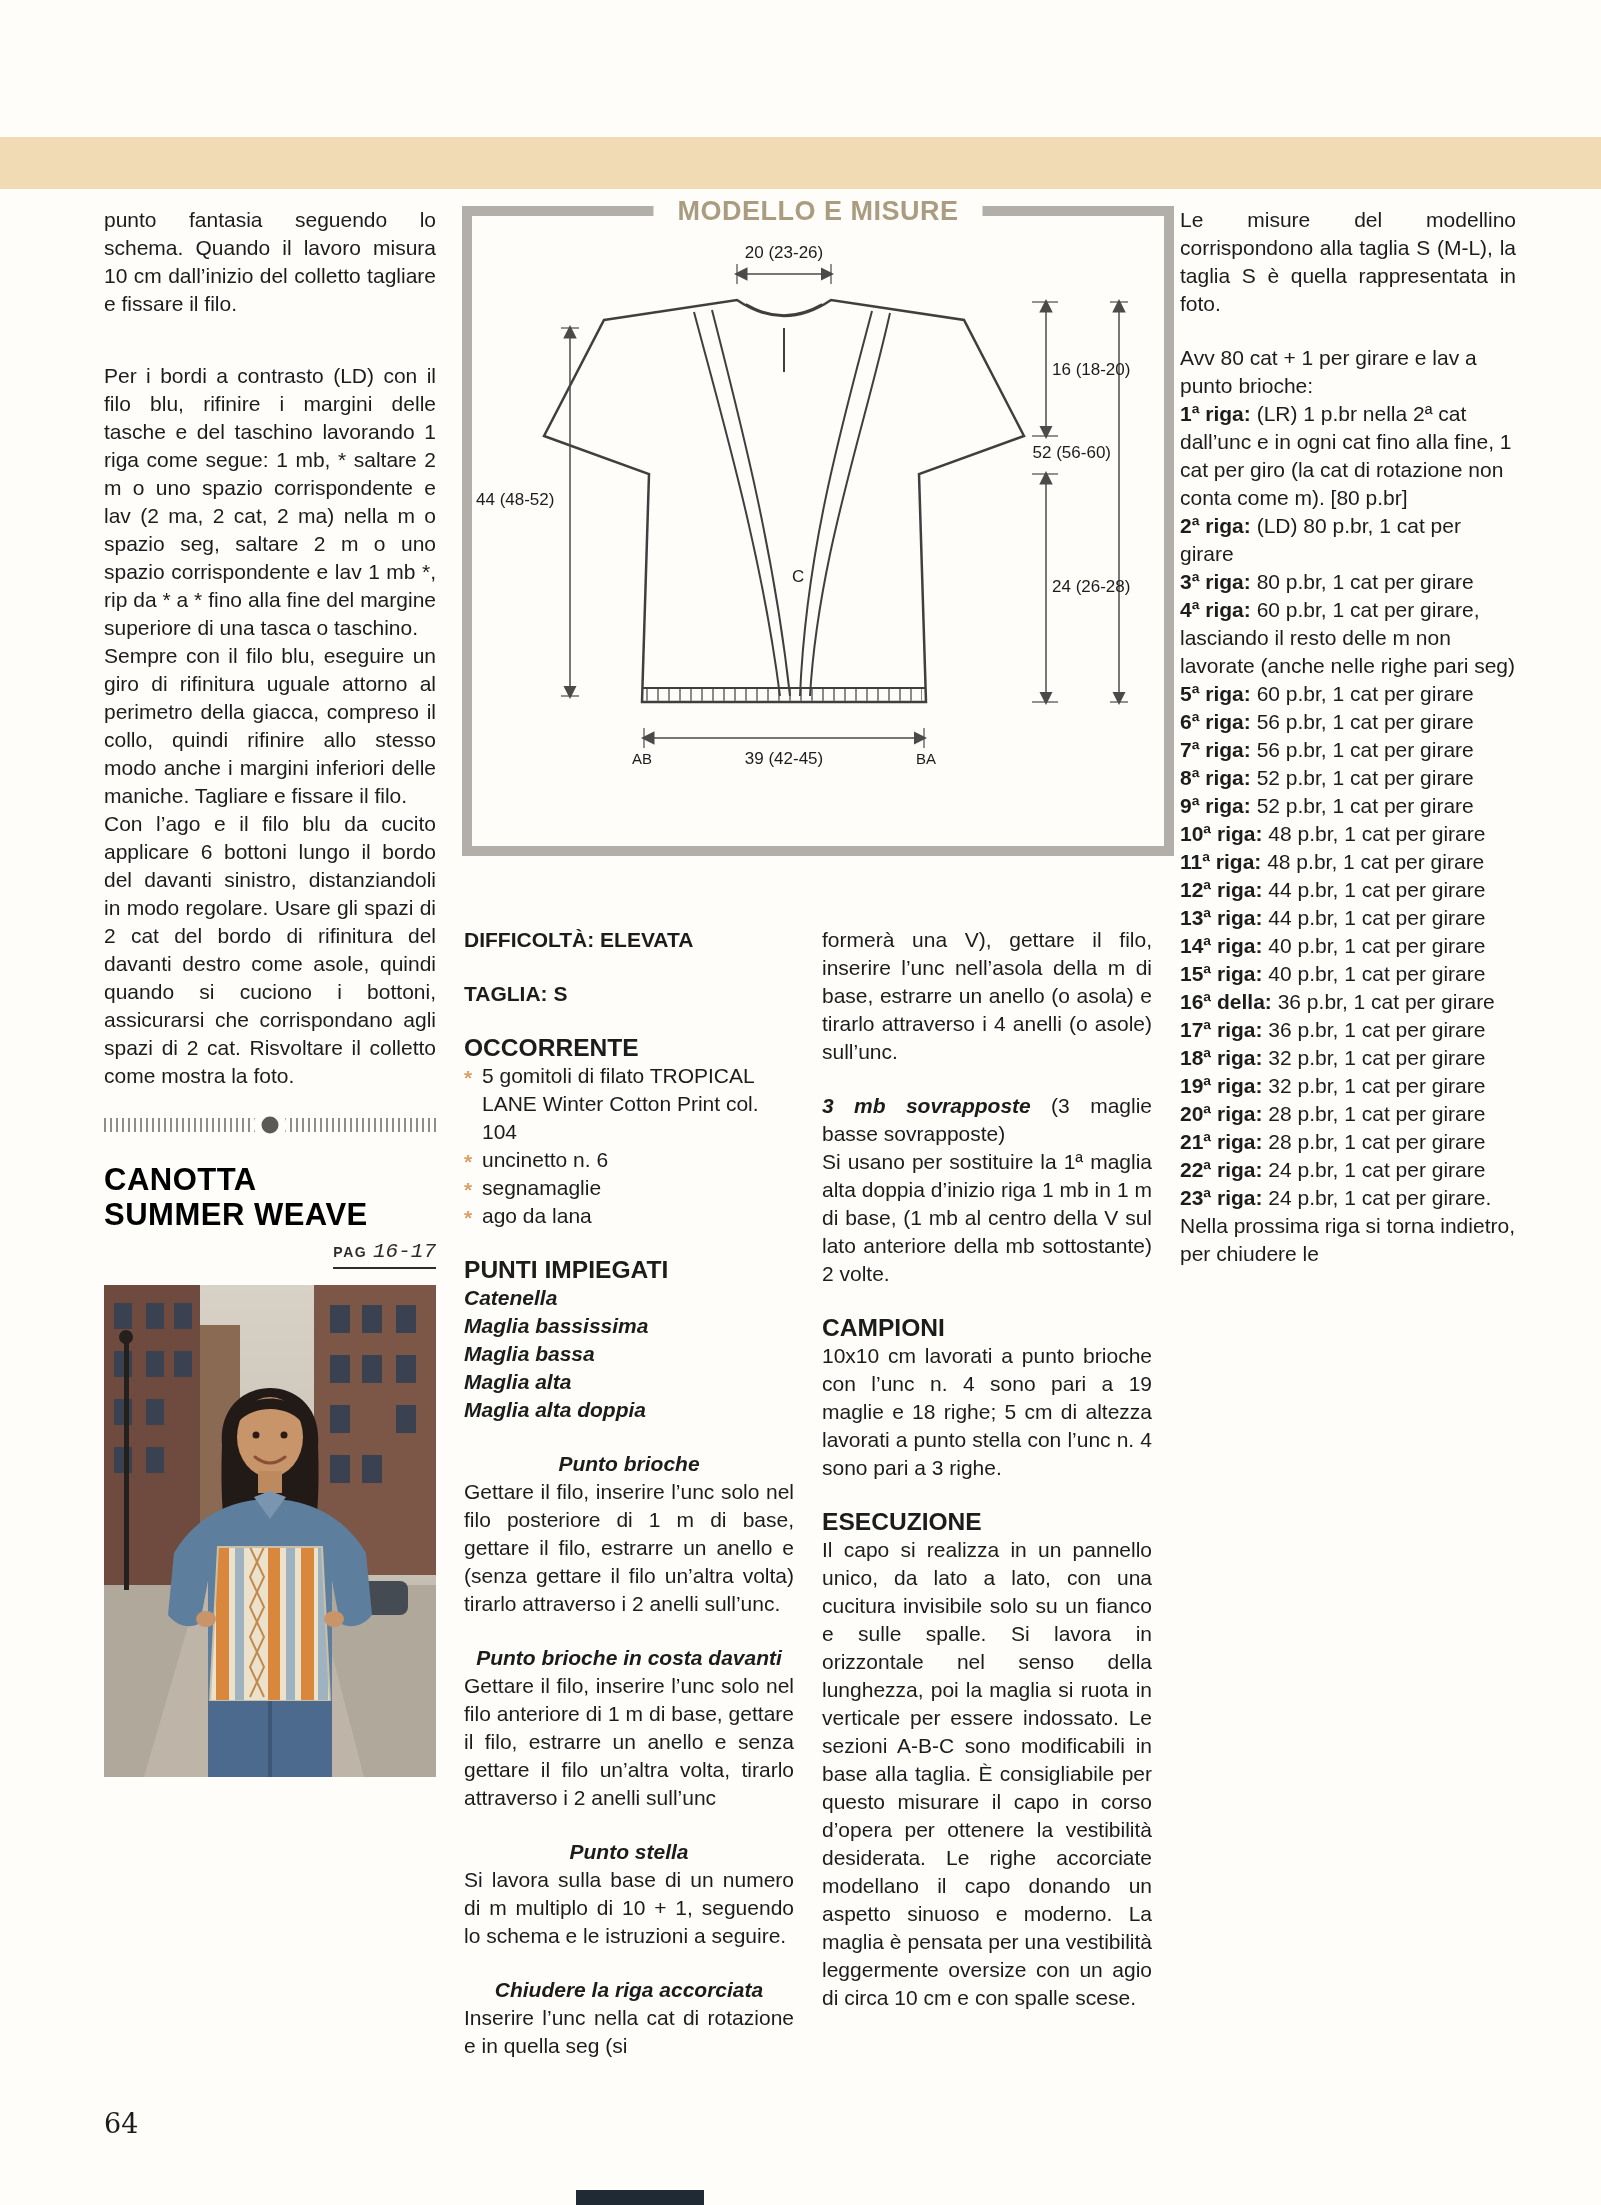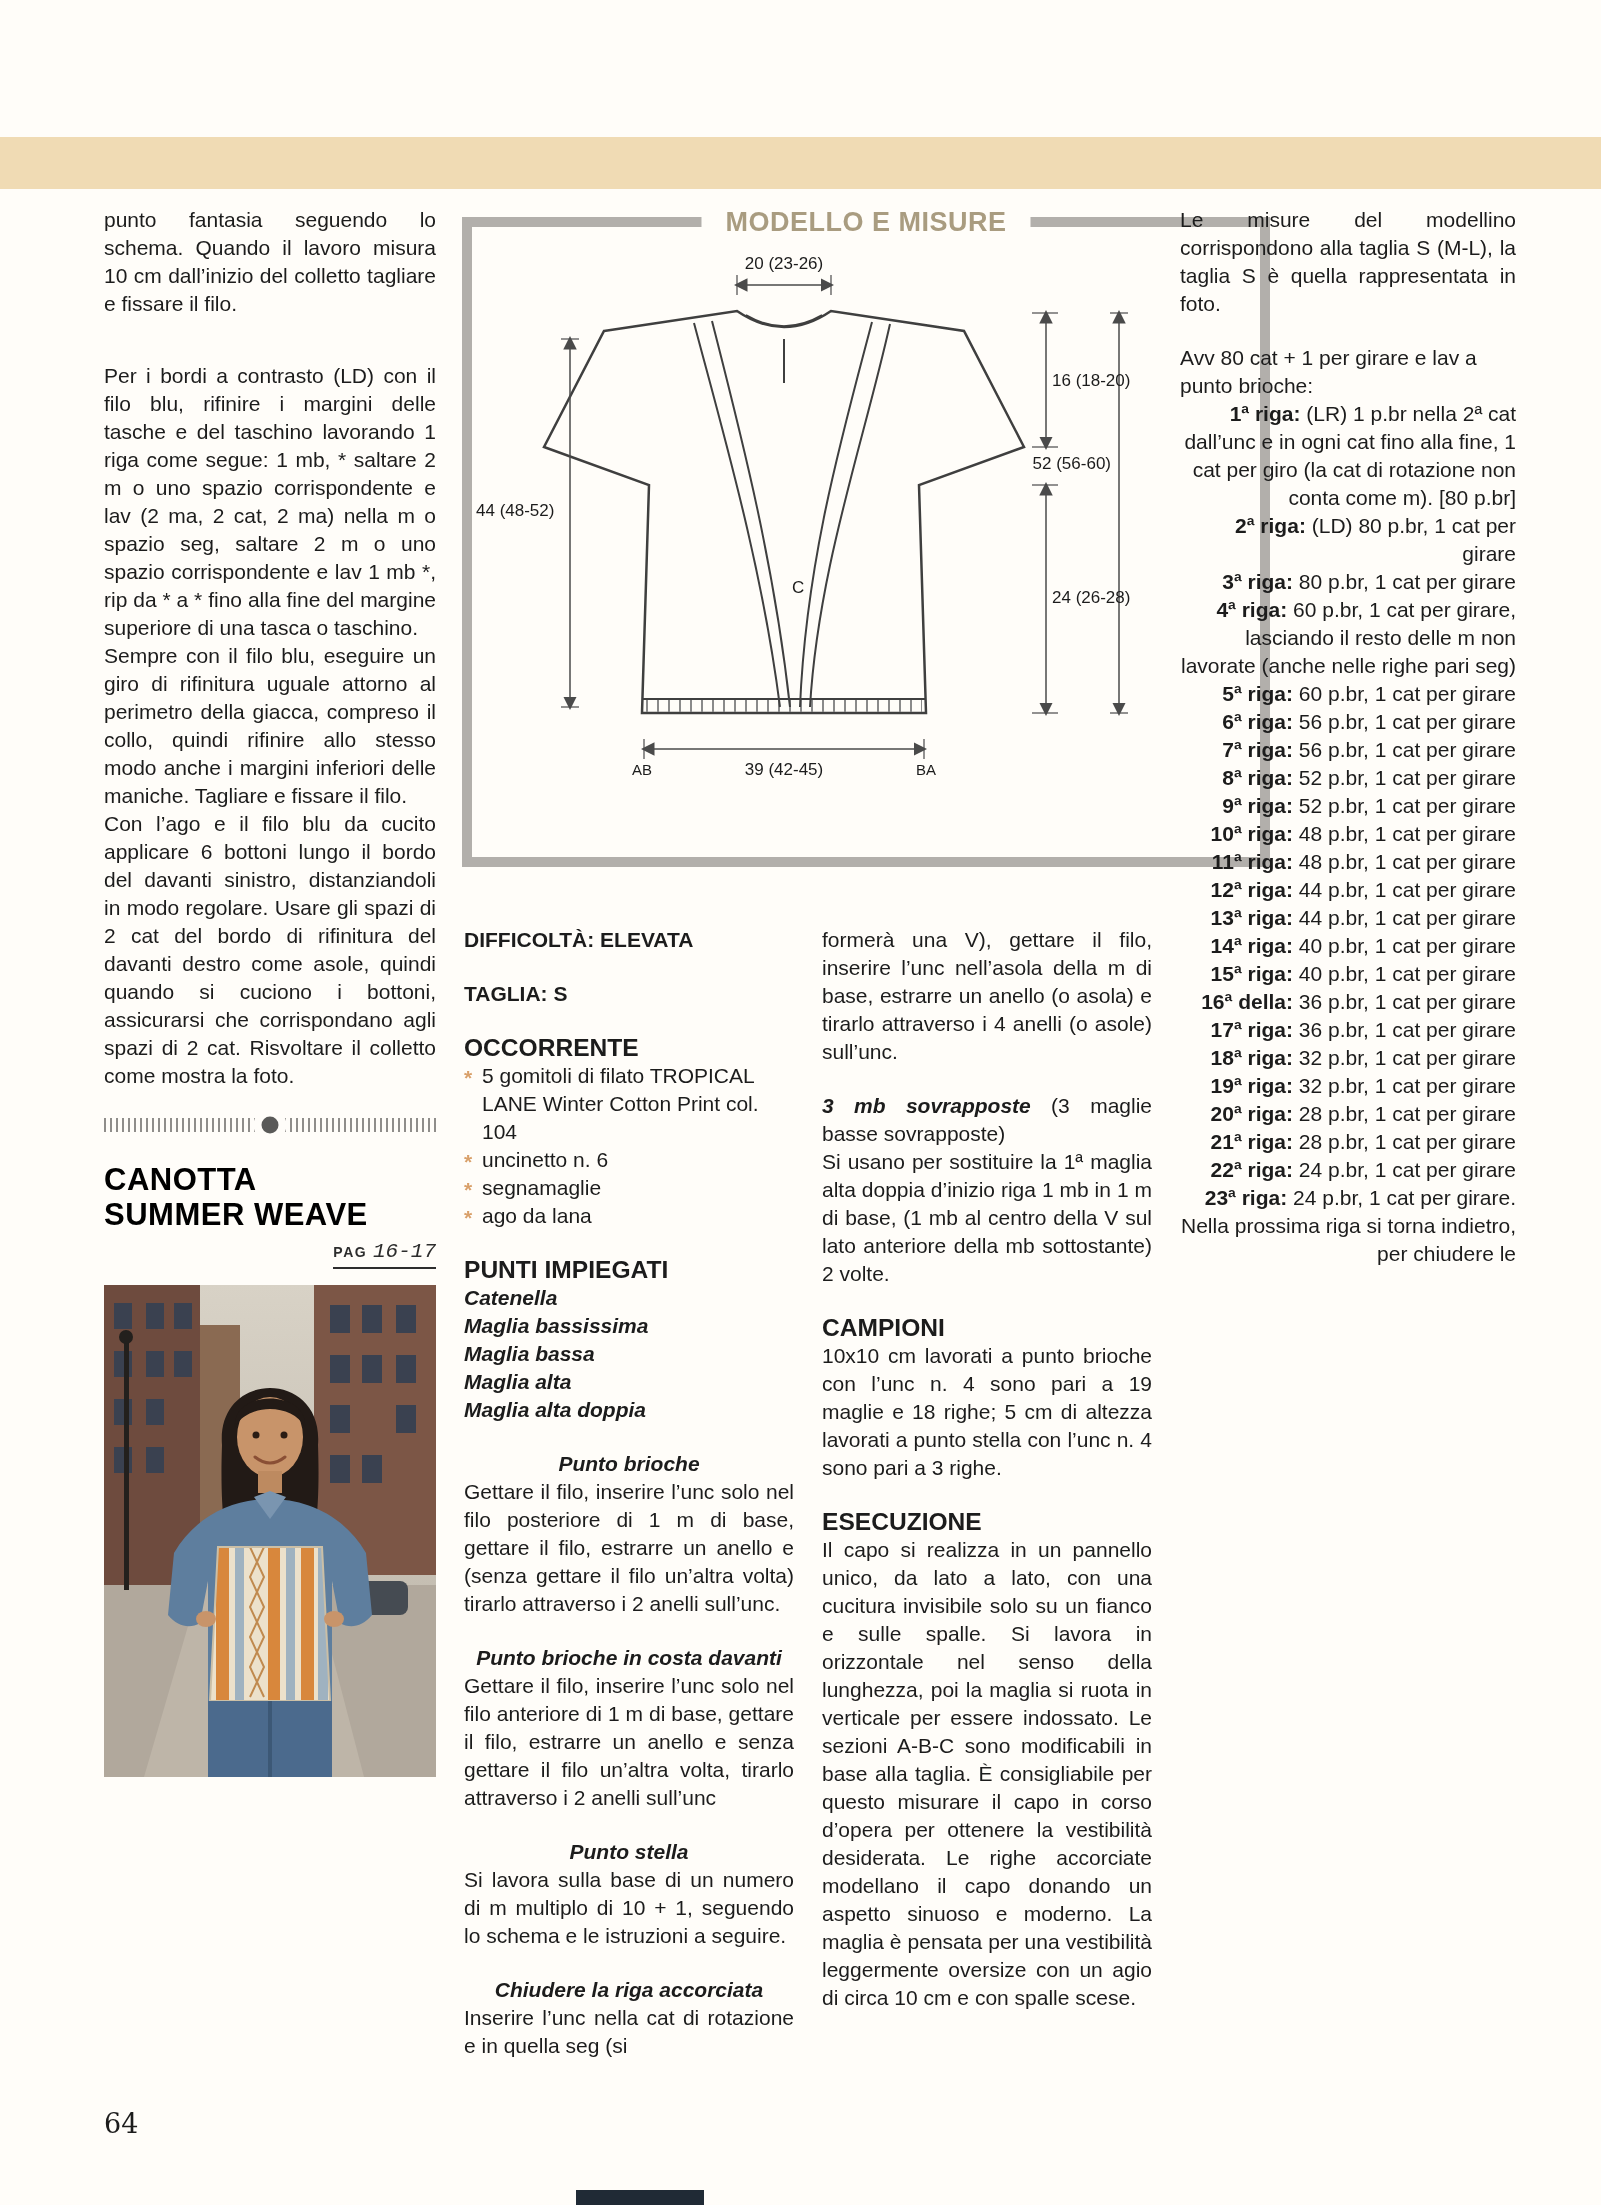--- a/index.html
+++ b/index.html
@@ -50,25 +50,25 @@
   
   .occ-list { list-style:none; }
   .occ-list li { position:relative; padding-left:18px; }
   .occ-list li::before { content:"*"; position:absolute; left:0; top:2px; color:#d9a06a; font-weight:bold; }
   .punti-list { list-style:none; font-weight:bold; font-style:italic; }
   .sec { margin-top:26px; }
   .sec h4 { font-weight:bold; font-style:italic; font-size:21px;text-align:center; }
   .bi { font-weight:bold; font-style:italic; }
 
   
-  .riga { text-align:right; }
+  .riga { text-align:left; }
   .riga strong { font-weight:bold; }
 
   
-  .diagram { position:absolute; left:462px; top:217px; width:808px; height:650px; }
+  .diagram { position:absolute; left:462px; top:206px; width:712px; height:650px; }
   .frame { position:absolute; inset:0; border:10px solid #b2afab; }
   .diagram-title {
     position:absolute; top:-10px; left:50%; transform:translateX(-50%);
     background:#fffdf9; padding:0 24px; font-size:27px; font-weight:bold;
     color:#a99c80; letter-spacing:.5px; white-space:nowrap;
   }
   .schematic { position:absolute; left:12px; top:34px; width:660px; height:560px;
     font-family:"Liberation Sans", sans-serif; }
   .schematic text { fill:#1c1c1c; font-size:17px; }
   .schematic text.small { font-size:15px; }

